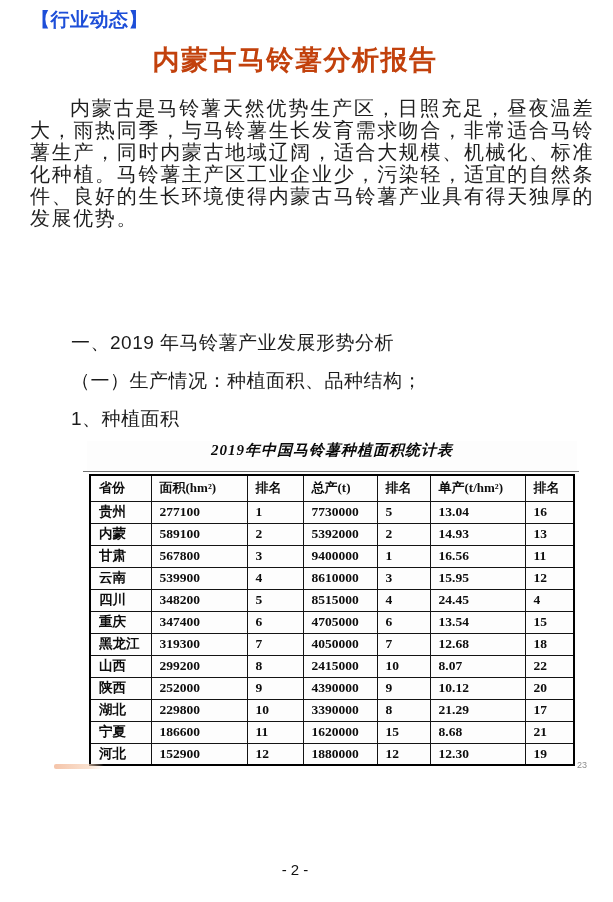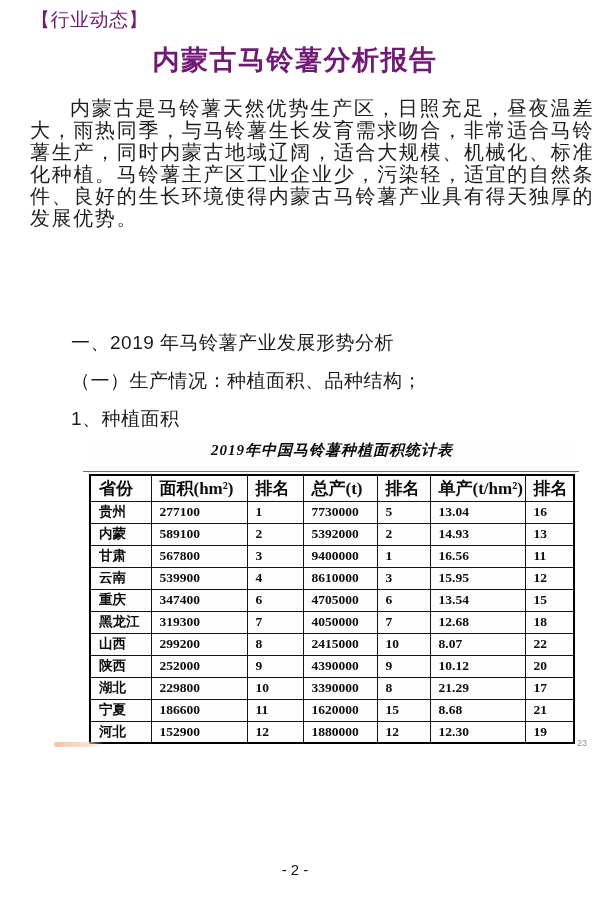--- a/index.html
+++ b/index.html
@@ -9,28 +9,28 @@
     width:613px; height:902px;
     background:#ffffff;
     font-family:"Liberation Serif", serif;
     color:#000;
     overflow:hidden;
     margin:0 auto;
   }
   .header-tag {
     position:absolute; left:31px; top:7px;
     font-family:"Liberation Sans", sans-serif;
-    font-weight:normal; font-size:19px; color:#701a75;
+    font-weight:bold; font-size:19px; color:#1d4ed8;
     letter-spacing:0.5px;
   }
   .doc-title {
     position:absolute; left:33px; top:42px; width:524px;
     text-align:center;
     font-family:"Liberation Serif", serif;
-    font-weight:bold; font-size:27px; color:#701a75;
+    font-weight:bold; font-size:27px; color:#c2410c;
     letter-spacing:1.5px;
   }
   .body-para {
     position:absolute; left:30px; top:97px; width:564px;
     font-size:20px; line-height:22px; letter-spacing:1.6px;
     text-align:justify; text-indent:2em; color:#1e1e1e;
   }
   .heading {
     position:absolute; left:33px; padding-left:38px; width:560px;
     font-family:"Liberation Sans", sans-serif;
@@ -63,21 +63,21 @@
     border:2px solid #000;
   }
   table.stats th, table.stats td {
     border:1px solid #141414;
     font-weight:bold; text-align:left;
     padding:0 2px 0 8px;
     vertical-align:middle;
     overflow:hidden; white-space:nowrap;
     color:#0d0d0d;
   }
-  table.stats th { height:26px; font-size:17px; }
+  table.stats th { height:26px; font-size:13px; }
   table.stats td { height:22px; font-size:13.5px; }
   .watermark {
     position:absolute; right:-10px; bottom:-4px;
     font-family:"Liberation Sans", sans-serif;
     font-size:9px; color:#8f8f8f;
   }
   .smudge {
     position:absolute; left:-33px; bottom:-3px;
     width:50px; height:5px;
     background:linear-gradient(90deg,#f0ab85,#f8d6bd 70%, rgba(248,214,189,0));
@@ -162,20 +162,29 @@
             <tr>
               <td>云南</td>
               <td>539900</td>
               <td>4</td>
               <td>8610000</td>
               <td>3</td>
               <td>15.95</td>
               <td>12</td>
             </tr>
             <tr>
+              <td>四川</td>
+              <td>348200</td>
+              <td>5</td>
+              <td>8515000</td>
+              <td>4</td>
+              <td>24.45</td>
+              <td>4</td>
+            </tr>
+            <tr>
               <td>重庆</td>
               <td>347400</td>
               <td>6</td>
               <td>4705000</td>
               <td>6</td>
               <td>13.54</td>
               <td>15</td>
             </tr>
             <tr>
               <td>黑龙江</td>

